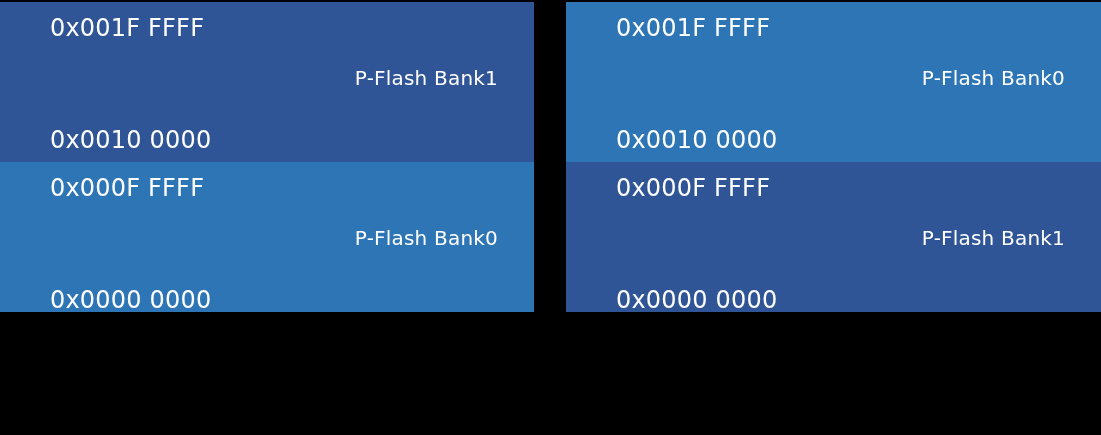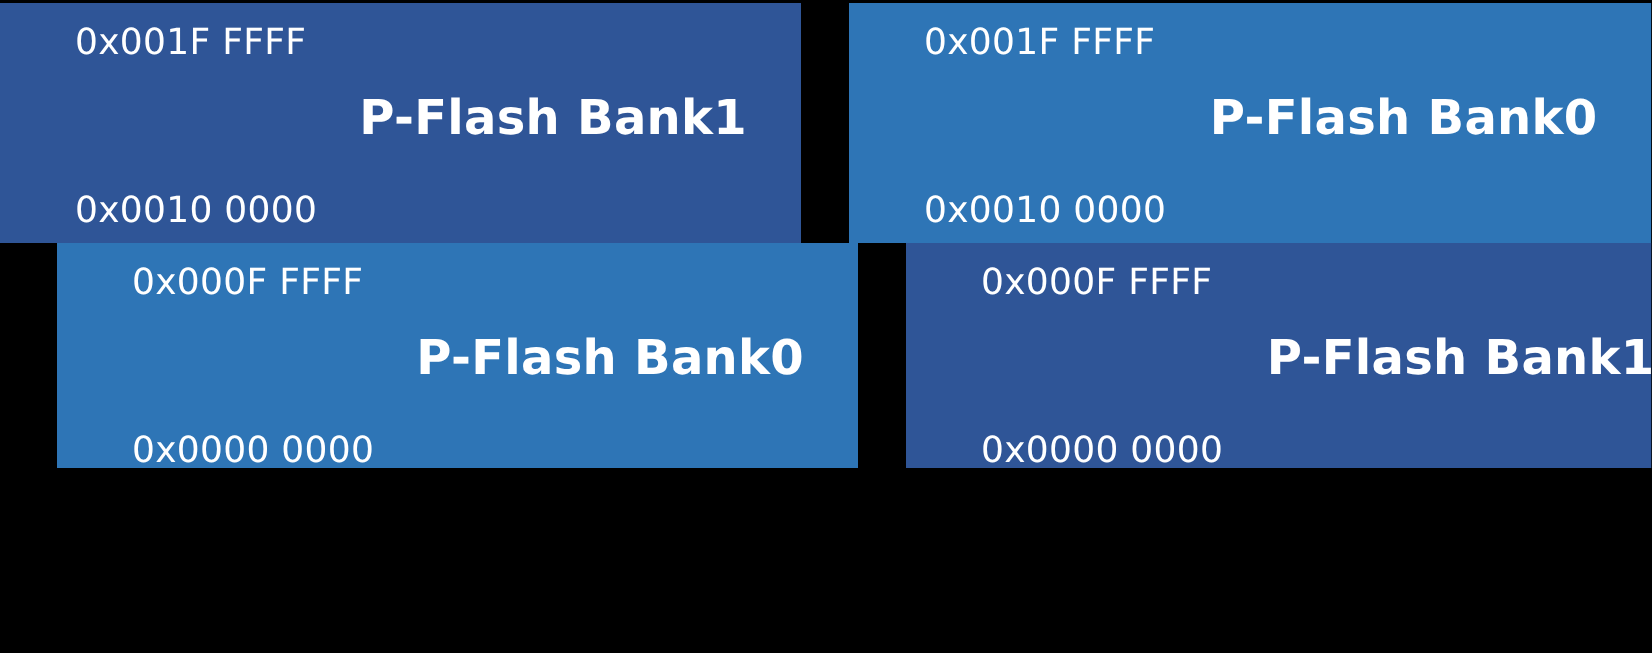--- a/index.html
+++ b/index.html
@@ -24,21 +24,21 @@
   #panel-a { left: 0px;   width: 534px; }
   #panel-b { left: 566px; width: 535px; }
 
   .mem-block {
     position: absolute;
     left: 0;
     width: 100%;
     box-sizing: border-box;
   }
   .block-upper { top: 0px;   height: 160px; }
-  .block-lower { top: 160px; height: 159px; margin-left: 38px; }
+  .block-lower { top: 160px; height: 159px; }
 
   .tone-dark  { background: #2F5597; }
   .tone-light { background: #2E75B6; }
 
   .addr {
     position: absolute;
     left: 50px;
     color: #FFFFFF;
     font-size: 24px;
     line-height: 28px;
@@ -46,25 +46,24 @@
     letter-spacing: 0.2px;
   }
   .addr-top    { top: 12px; }
   .addr-bottom { top: 124px; }
 
   .bank-label {
     position: absolute;
     right: 36px;
     top: 62px;
     color: #FFFFFF;
-    font-size: 32px;
+    font-size: 20px;
     line-height: 28px;
     white-space: nowrap;
     letter-spacing: 0.2px;
-    font-weight: bold;
   }
 
   .white-gap {
     position: absolute;
     left: 0;
     top: 319px;
     width: 100%;
     height: 51px;
     background: #FFFFFF;
   }

